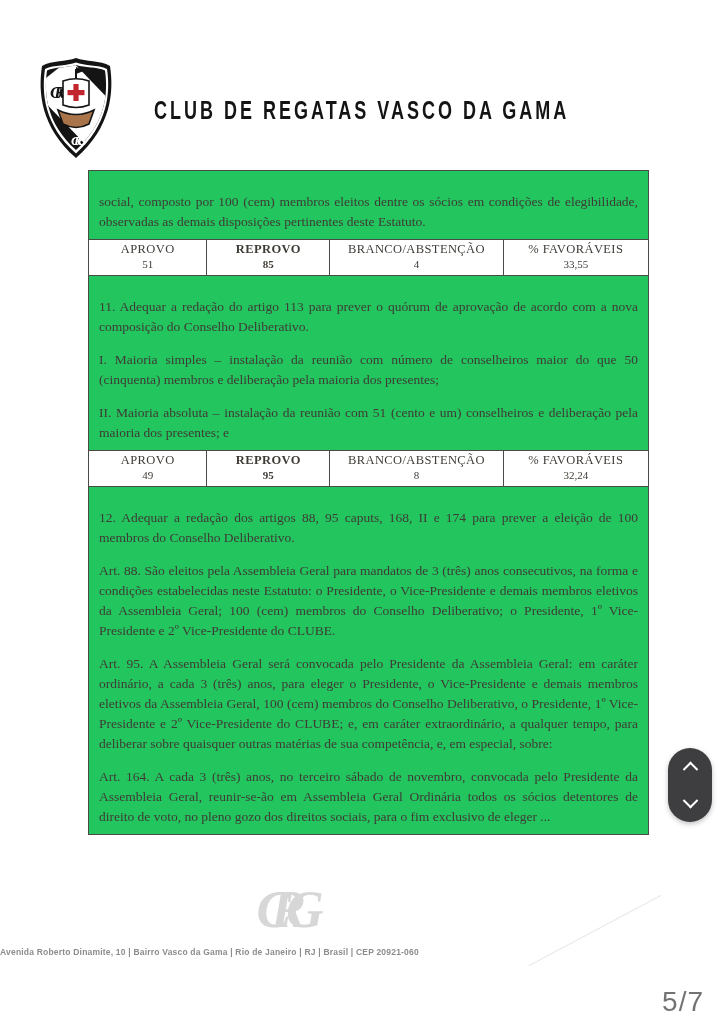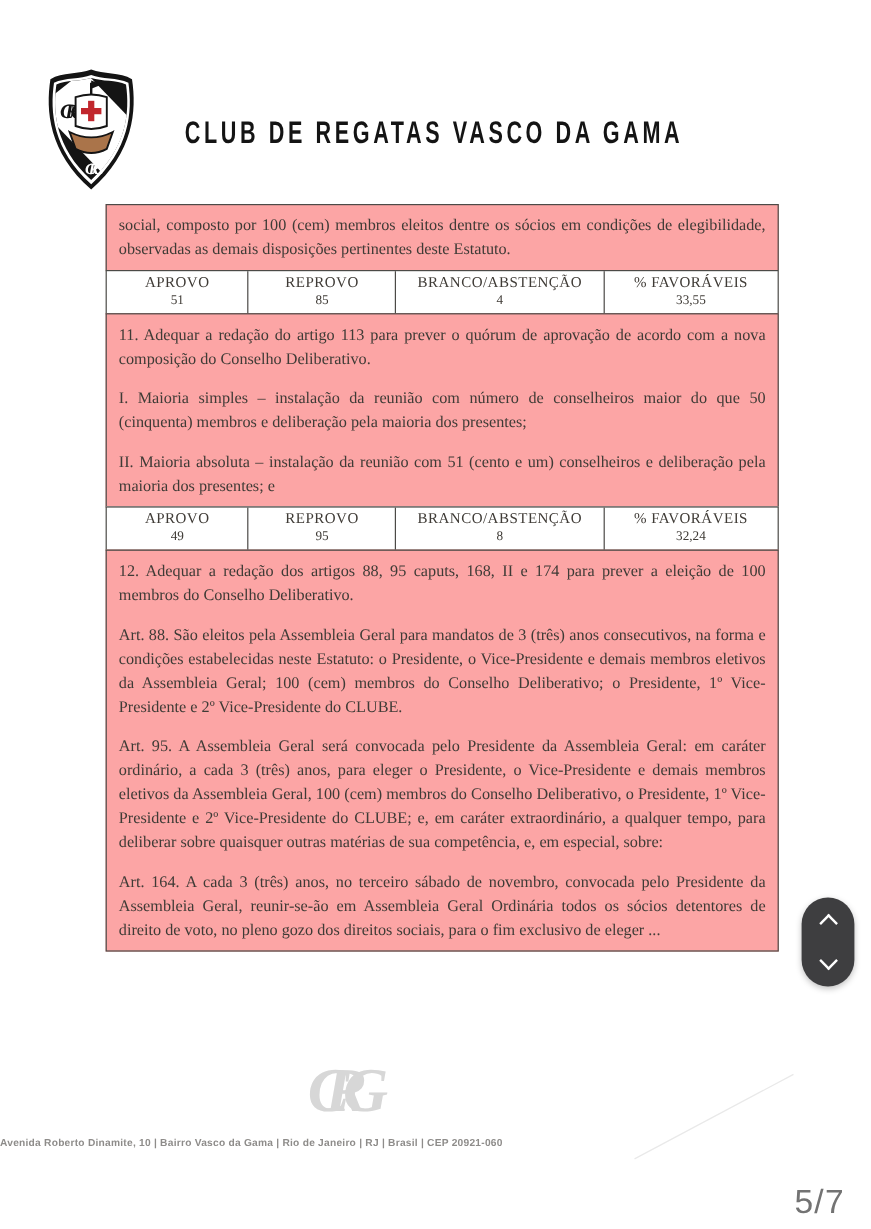--- a/index.html
+++ b/index.html
@@ -16,35 +16,35 @@
   .club-name {
     margin-left:32px; margin-top:6px;
     font-family:"Liberation Sans", sans-serif;
     font-weight:700; font-size:18px; letter-spacing:3px; color:#141414;
     transform:scaleY(1.45); transform-origin:left center; white-space:nowrap;
   }
 
   
   .doc { position:absolute; top:170px; left:88px; width:561px; }
   .box {
-    border:1px solid #4c4a47; padding:7px 10px 7px 10px;
-    font-size:13.5px; line-height:20px; text-align:justify; background:#fca5a5;
+    border:1px solid #4c4a47; padding:21px 10px 7px 10px;
+    font-size:13.5px; line-height:20px; text-align:justify; background:#22c55e;
   }
   .box + .box, .box + .vote-table, .vote-table + .box { margin-top:-1px; }
   .box p { text-align:justify; }
   .gap-xl { margin-top:42px; }
   .gap-md { margin-top:13px; }
 
   .vote-table { display:flex; border:1px solid #4c4a47; background:#fff; }
   .vote-cell {
     display:flex; flex-direction:column; align-items:center; justify-content:center;
     padding:2px 0 3px 0; border-left:1px solid #4c4a47;
   }
   .vote-cell:first-child { border-left:none; }
-  .vc-1 { width:21%; } .vc-2 { width:22%; } .vc-3 { width:31%; } .vc-4 { width:26%; }
+  .vc-1 { width:21%; } .vc-2 { width:22%;font-weight:bold; } .vc-3 { width:31%; } .vc-4 { width:26%; }
   .vote-label { font-size:12.5px; letter-spacing:0.4px; line-height:15px; }
   .vote-value { font-size:11px; line-height:15px; }
 
   
   .watermark {
     position:absolute; top:884px; left:0; width:560px; text-align:center;
     font-family:"Liberation Serif", serif; font-weight:700; font-style:italic;
     font-size:52px; color:#d7d7d7; letter-spacing:-20px; line-height:52px;
     pointer-events:none; user-select:none;
   }

